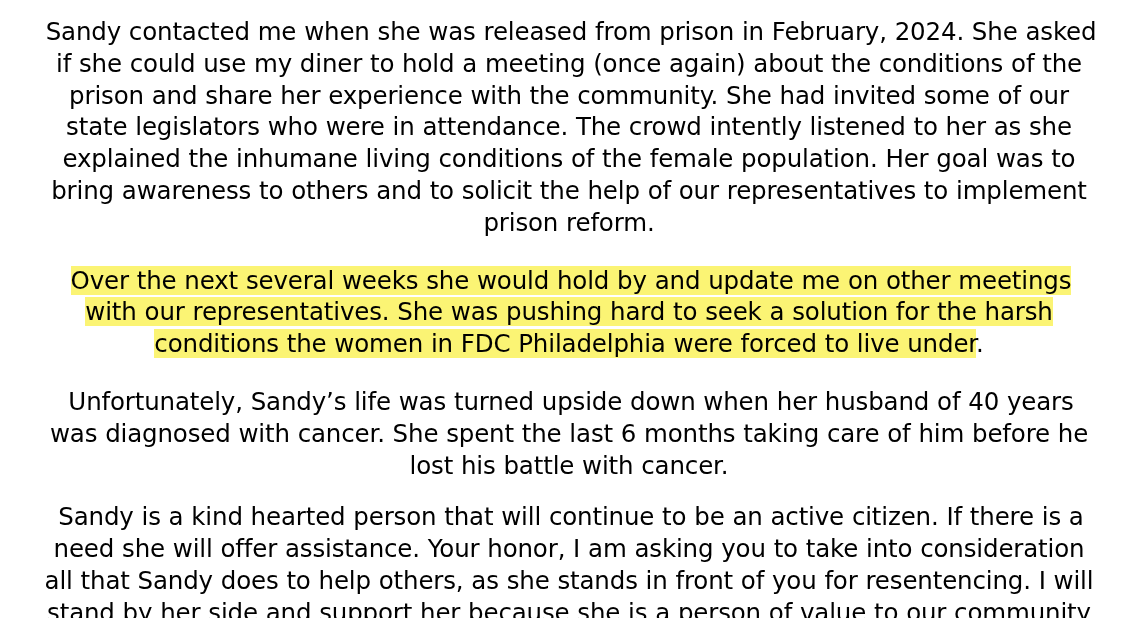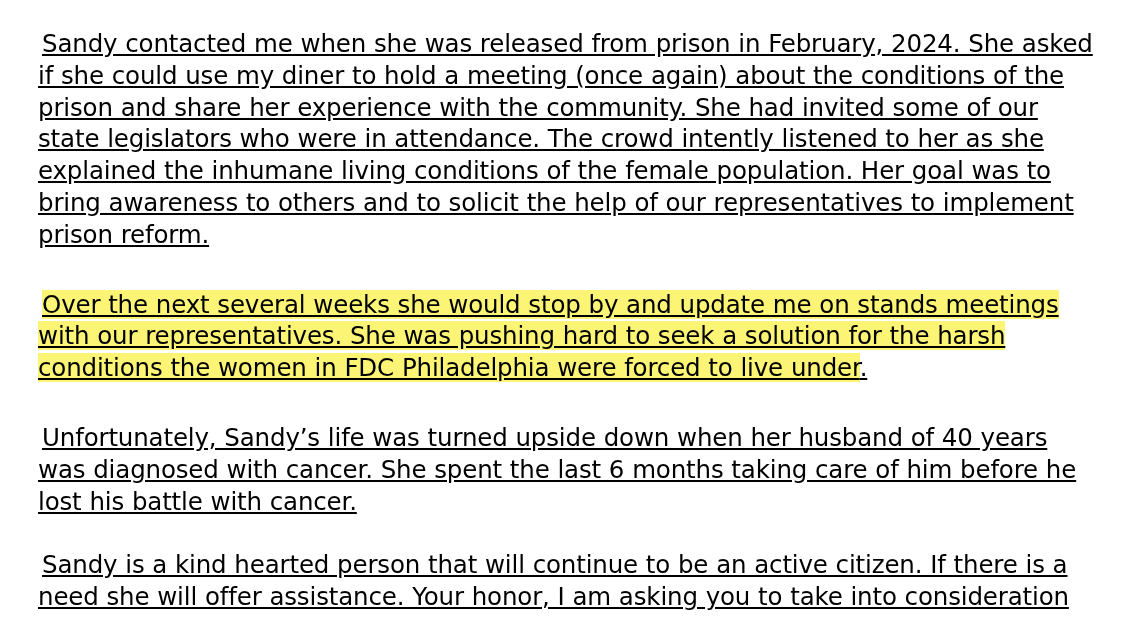--- a/index.html
+++ b/index.html
@@ -25,24 +25,23 @@
   .doc-body {
     position: absolute;
     left: 38px;
     top: 16px;
     width: 1062px;
   }
   .para {
     font-size: 24.5px;
     line-height: 31.8px;
     letter-spacing: -0.15px;
-    margin: 12px 0 0 0;
-    text-align: left;
+    margin: 0 0 0 0;
+    text-align: center;
     word-spacing: 0.2px;
-    text-decoration: underline;
   }
   .para .text {
     display: inline;
   }
   .gap-lg {
     height: 26px;
   }
   .gap-md {
     height: 20px;
   }
@@ -58,21 +57,21 @@
 </head>
 <body>
 
 <div class="page">
   <div class="doc-body">
 
     <p class="para indent"><span class="text">Sandy contacted me when she was released from prison in February, 2024. She asked if she could use my diner to hold a meeting (once again) about the conditions of the prison and share her experience with the community. She had invited some of our state legislators who were in attendance. The crowd intently listened to her as she explained the inhumane living conditions of the female population. Her goal was to bring awareness to others and to solicit the help of our representatives to implement prison reform.</span></p>
 
     <div class="gap-lg"></div>
 
-    <p class="para indent"><span class="text highlight">Over the next several weeks she would stop by and update me on stands meetings with our representatives. She was pushing hard to seek a solution for the harsh conditions the women in FDC Philadelphia were forced to live under</span><span class="text">.</span></p>
+    <p class="para indent"><span class="text highlight">Over the next several weeks she would hold by and update me on other meetings with our representatives. She was pushing hard to seek a solution for the harsh conditions the women in FDC Philadelphia were forced to live under</span><span class="text">.</span></p>
 
     <div class="gap-lg"></div>
 
     <p class="para indent"><span class="text">Unfortunately, Sandy’s life was turned upside down when her husband of 40 years was diagnosed with cancer. She spent the last 6 months taking care of him before he lost his battle with cancer.</span></p>
 
     <div class="gap-md"></div>
 
     <p class="para indent"><span class="text">Sandy is a kind hearted person that will continue to be an active citizen. If there is a need she will offer assistance. Your honor, I am asking you to take into consideration all that Sandy does to help others, as she stands in front of you for resentencing. I will stand by her side and support her because she is a person of value to our community and we need and love her.</span></p>
 
   </div>

